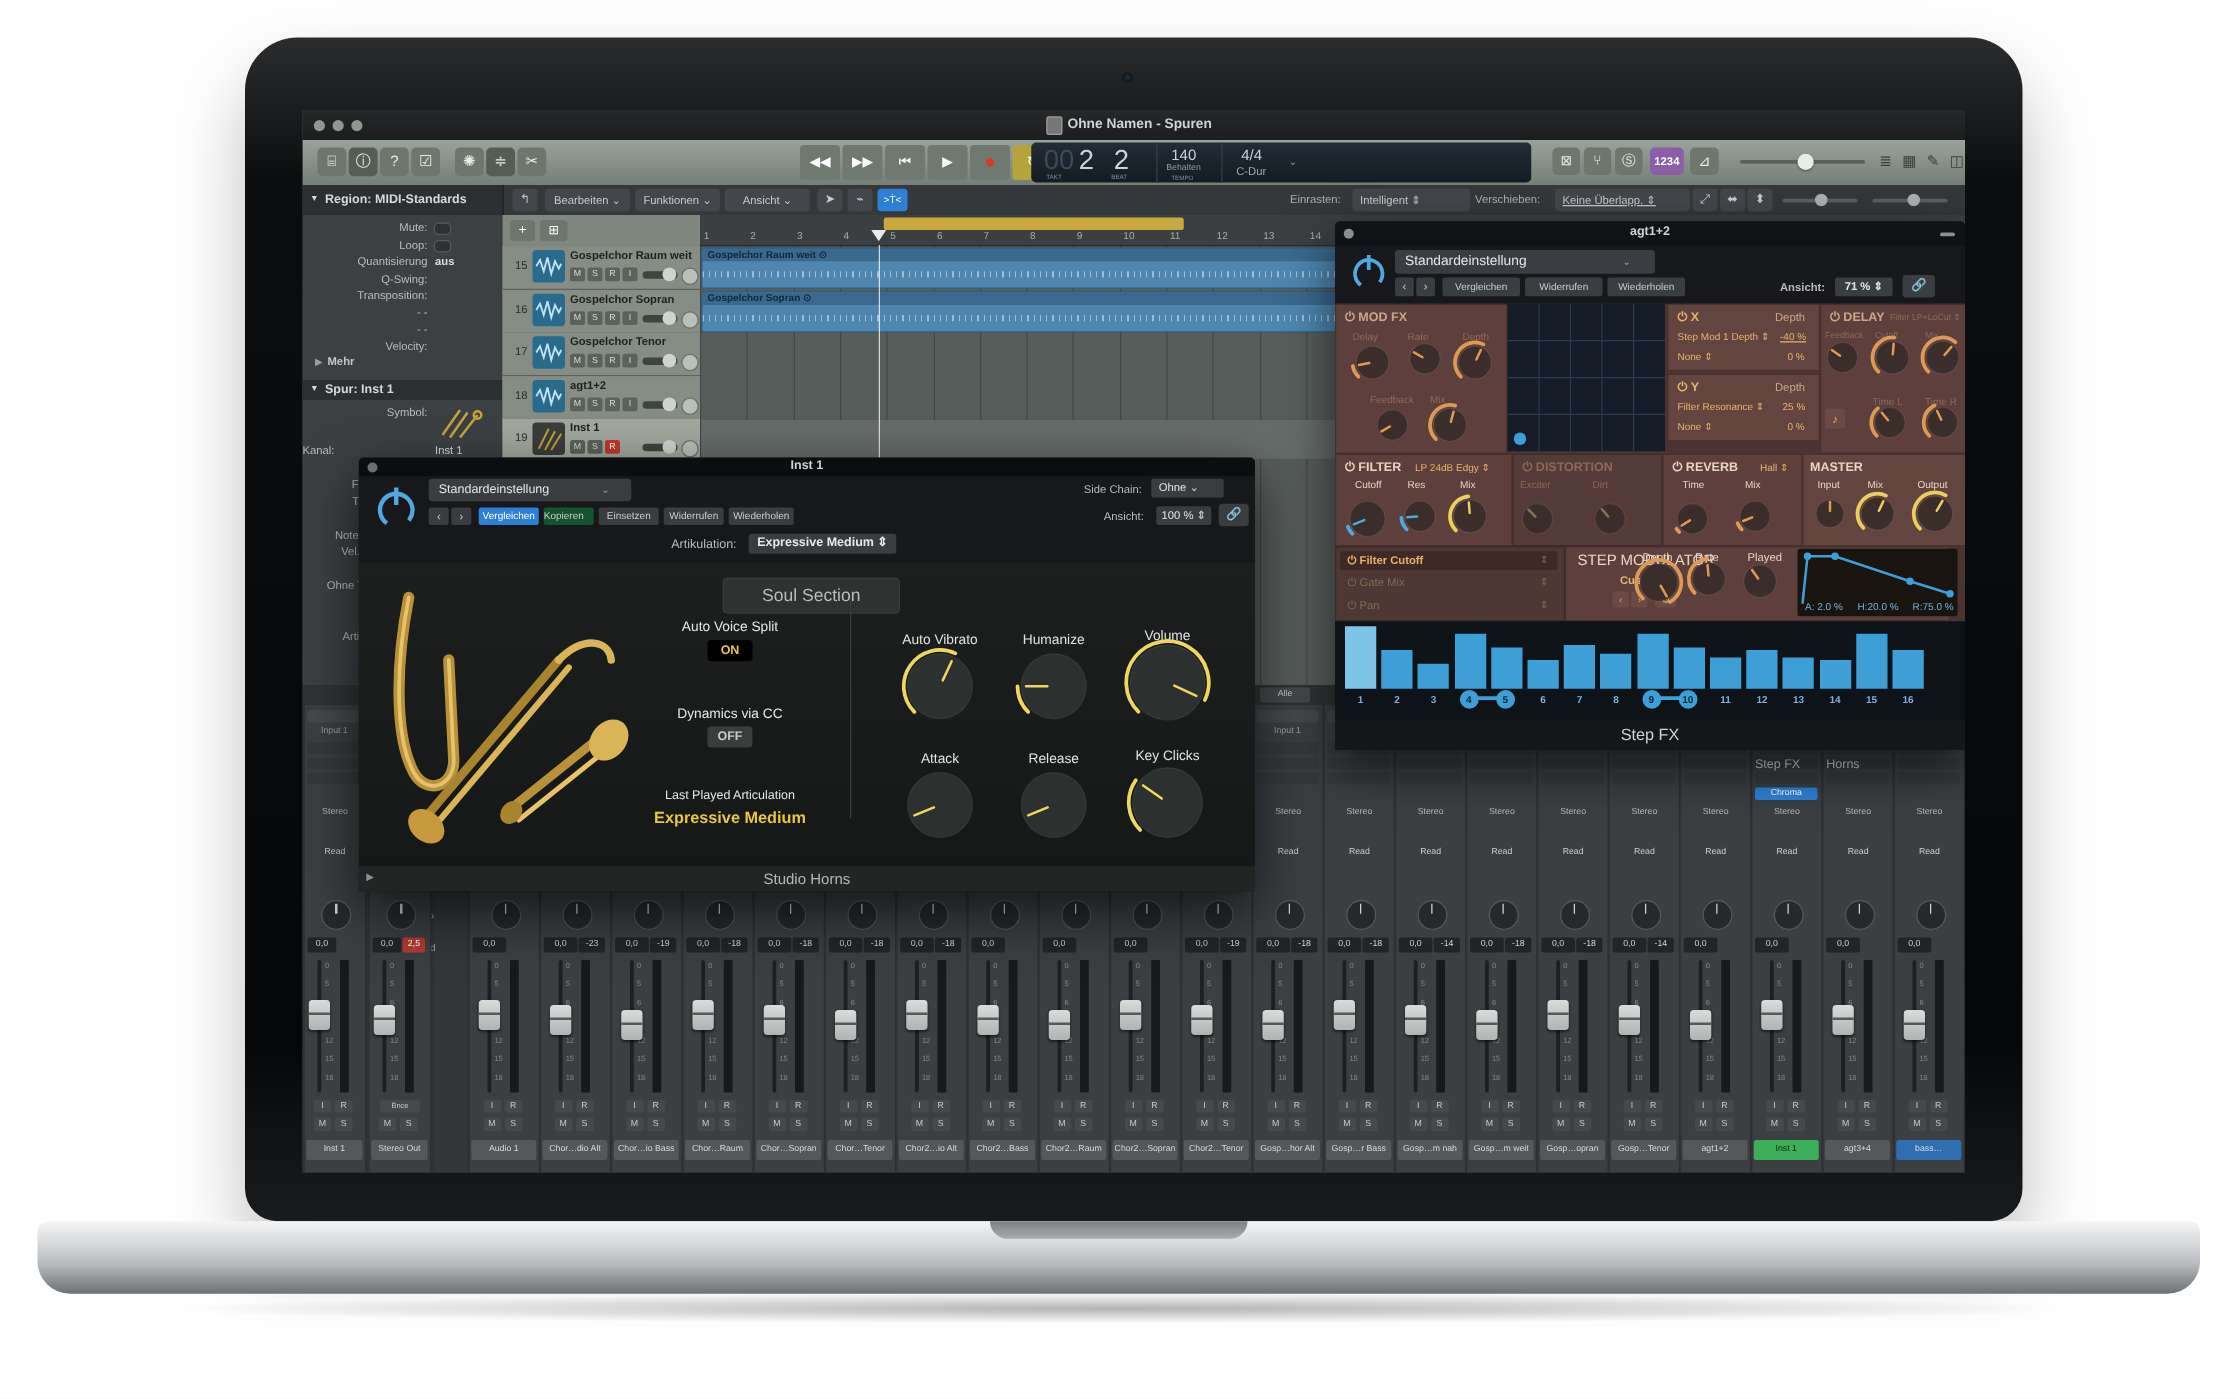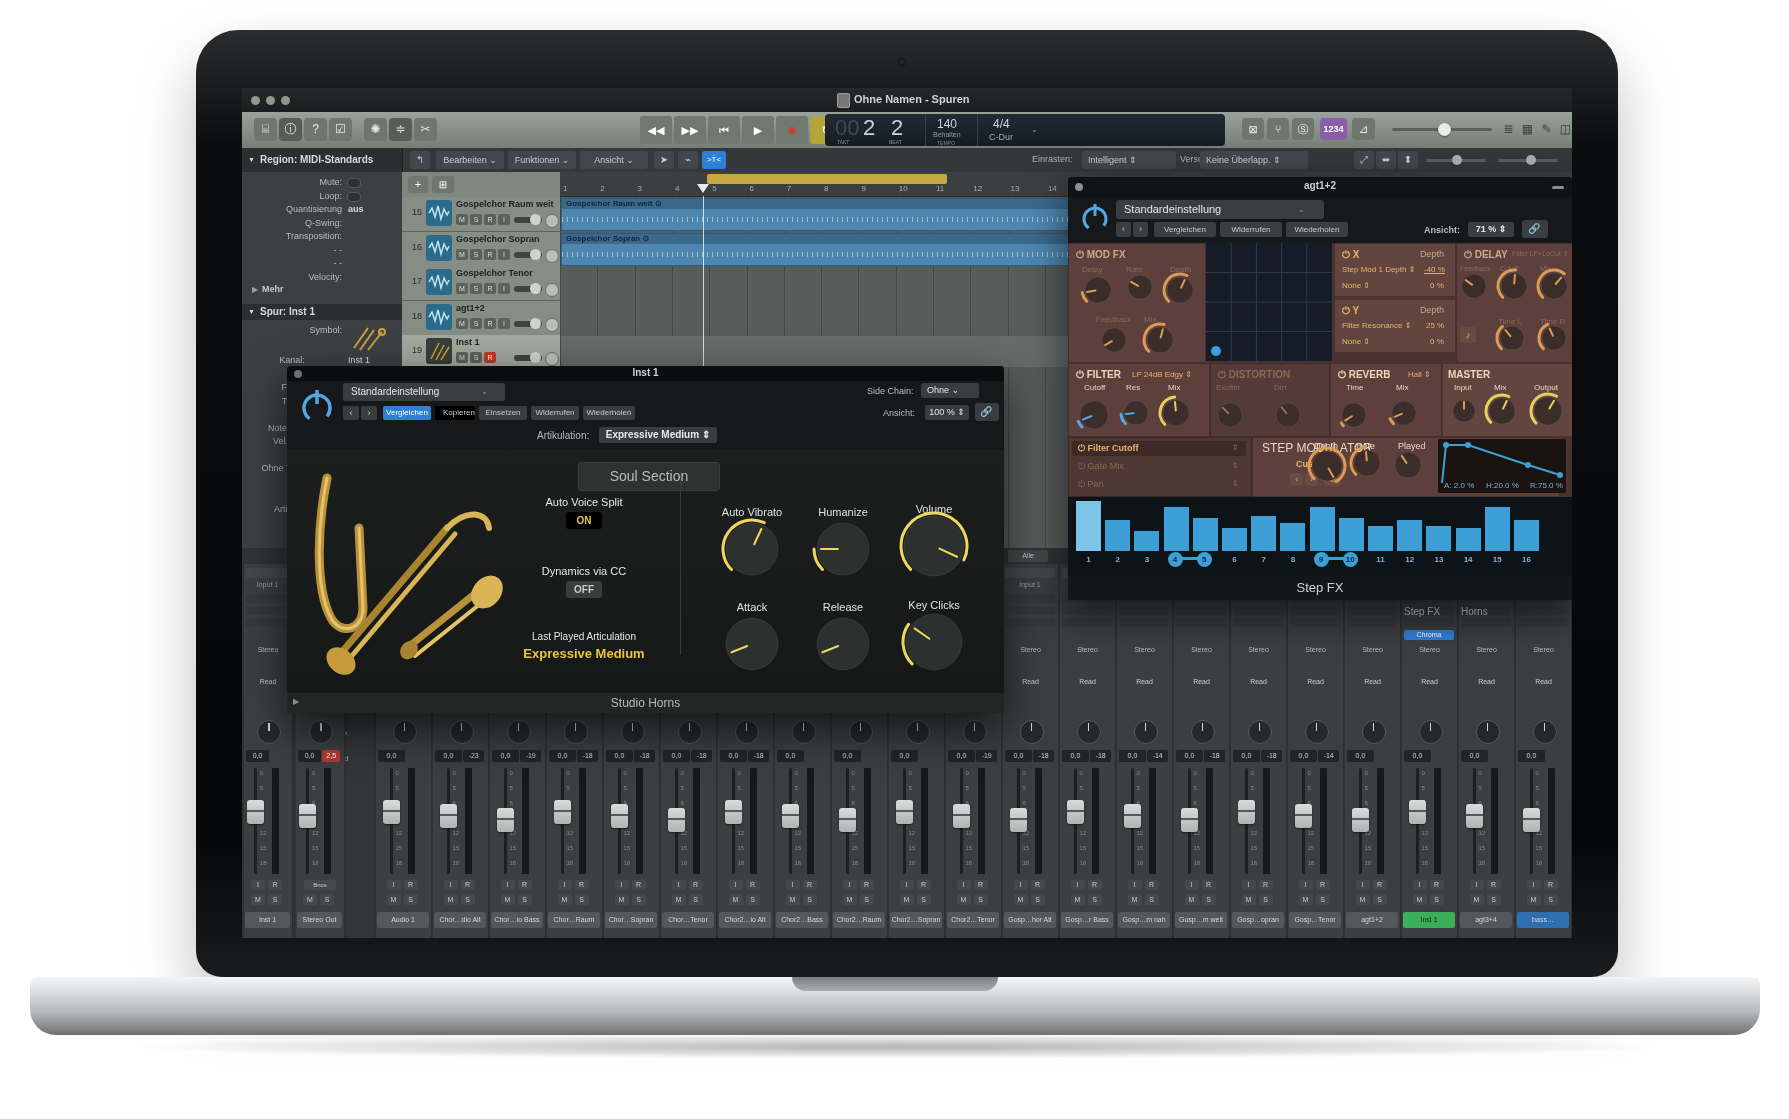--- a/index.html
+++ b/index.html
@@ -76,21 +76,21 @@
       <div style="position: absolute; left: 168px; top: 63px; width: 20px; height: 18px; border-radius: 3px; background: rgb(67, 71, 75); color: rgb(184, 188, 190); text-align: center; line-height: 18px; font-size: 10px;">↰</div>
       <div style="position: absolute; left: 194px; top: 63px; width: 68px; height: 18px; border-radius: 3px; background: rgb(67, 71, 75); color: rgb(200, 204, 206); font-size: 9px; text-align: center; line-height: 18px;">Bearbeiten ⌄</div>
       <div style="position: absolute; left: 266px; top: 63px; width: 68px; height: 18px; border-radius: 3px; background: rgb(67, 71, 75); color: rgb(200, 204, 206); font-size: 9px; text-align: center; line-height: 18px;">Funktionen ⌄</div>
       <div style="position: absolute; left: 338px; top: 63px; width: 68px; height: 18px; border-radius: 3px; background: rgb(67, 71, 75); color: rgb(200, 204, 206); font-size: 9px; text-align: center; line-height: 18px;">Ansicht ⌄</div>
       <div style="position: absolute; left: 412px; top: 63px; width: 20px; height: 18px; border-radius: 3px; background: rgb(67, 71, 75); color: rgb(200, 204, 206); text-align: center; line-height: 18px; font-size: 10px;">➤</div>
       <div style="position: absolute; left: 436px; top: 63px; width: 20px; height: 18px; border-radius: 3px; background: rgb(67, 71, 75); color: rgb(200, 204, 206); text-align: center; line-height: 18px; font-size: 10px;">⌁</div>
       <div style="position: absolute; left: 460px; top: 63px; width: 24px; height: 18px; border-radius: 3px; background: rgb(47, 127, 212); color: rgb(255, 255, 255); text-align: center; line-height: 18px; font-size: 8px;">&gt;Ṫ&lt;</div>
       <div style="position: absolute; left: 790px; top: 66px; font-size: 9px; color: rgb(170, 176, 178); white-space: nowrap;">Einrasten:</div>
       <div style="position: absolute; left: 840px; top: 63px; width: 88px; height: 18px; border-radius: 3px; background: rgb(67, 71, 75); color: rgb(200, 204, 206); font-size: 9px; line-height: 18px; padding-left: 6px;">Intelligent  ⇕</div>
       <div style="position: absolute; left: 938px; top: 66px; font-size: 9px; color: rgb(170, 176, 178); white-space: nowrap;">Verschieben:</div>
-      <div style="position: absolute; left: 958px; top: 63px; width: 102px; height: 18px; border-radius: 3px; background: rgb(67, 71, 75); color: rgb(200, 204, 206); font-size: 9px; line-height: 18px; padding-left: 6px;">Keine Überlapp.  ⇕</div>
+      <div style="position: absolute; left: 1002px; top: 63px; width: 102px; height: 18px; border-radius: 3px; background: rgb(67, 71, 75); color: rgb(200, 204, 206); font-size: 9px; line-height: 18px; padding-left: 6px; text-decoration: underline;">Keine Überlapp.  ⇕</div>
       <div style="position: absolute; left: 1112px; top: 63px; width: 20px; height: 18px; border-radius: 3px; background: rgb(67, 71, 75); color: rgb(200, 204, 206); text-align: center; line-height: 18px; font-size: 10px;">⤢</div>
       <div style="position: absolute; left: 1134px; top: 63px; width: 20px; height: 18px; border-radius: 3px; background: rgb(67, 71, 75); color: rgb(200, 204, 206); text-align: center; line-height: 18px; font-size: 10px;">⬌</div>
       <div style="position: absolute; left: 1156px; top: 63px; width: 20px; height: 18px; border-radius: 3px; background: rgb(67, 71, 75); color: rgb(200, 204, 206); text-align: center; line-height: 18px; font-size: 10px;">⬍</div>
       <div style="position: absolute; left: 1184px; top: 71px; width: 60px; height: 3px; border-radius: 2px; background: rgb(90, 95, 98);"></div>
       <div style="position: absolute; left: 1210px; top: 67px; width: 10px; height: 10px; border-radius: 50%; background: rgb(170, 176, 178);"></div>
       <div style="position: absolute; left: 1256px; top: 71px; width: 60px; height: 3px; border-radius: 2px; background: rgb(90, 95, 98);"></div>
       <div style="position: absolute; left: 1284px; top: 67px; width: 10px; height: 10px; border-radius: 50%; background: rgb(170, 176, 178);"></div>
       <div style="position: absolute; left: 0px; top: 84px; width: 160px; height: 376px; background: rgb(60, 64, 67); border-right: 1px solid rgb(39, 41, 43);"></div>
       <div style="position: absolute; left: 0px; top: 88px; width: 160px; height: 13px;">
         <div style="position: absolute; left: 0px; top: 1px; width: 100px; text-align: right; font-size: 9px; color: rgb(184, 189, 191);">Mute:</div>
@@ -134,21 +134,21 @@
             <g stroke="#c8a23c" stroke-width="2" fill="none">
               <path d="M6 24 L20 4"></path>
               <path d="M12 26 L26 6"></path>
               <path d="M20 26 L34 8"></path>
               <circle cx="34" cy="8" r="3"></circle>
             </g>
           </svg>
         </div>
       </div>
       <div style="position: absolute; left: 0px; top: 266px; width: 160px; height: 13px;">
-        <div style="position: absolute; left: 0px; top: 1px; width: 100px; text-align: center; font-size: 9px; color: rgb(184, 189, 191); white-space: nowrap;">Kanal:</div>
+        <div style="position: absolute; left: 0px; top: 1px; width: 100px; text-align: left; font-size: 9px; color: rgb(184, 189, 191); white-space: nowrap;">Kanal:</div>
         <div style="position: absolute; left: 106px; top: 1px; font-size: 9px; color: rgb(216, 220, 222);">Inst 1</div>
       </div>
       <div style="position: absolute; left: 0px; top: 279.5px; width: 160px; height: 13px;">
         <div style="position: absolute; left: 0px; top: 1px; width: 100px; text-align: right; font-size: 9px; color: rgb(184, 189, 191); white-space: nowrap;">MIDI-Kanal:</div>
         <div style="position: absolute; left: 106px; top: 1px; font-size: 9px; color: rgb(216, 220, 222);">Alle</div>
       </div>
       <div style="position: absolute; left: 0px; top: 293px; width: 160px; height: 13px;">
         <div style="position: absolute; left: 0px; top: 1px; width: 100px; text-align: right; font-size: 9px; color: rgb(184, 189, 191); white-space: nowrap;">Freeze-Modus:</div>
       </div>
       <div style="position: absolute; left: 0px; top: 306.5px; width: 160px; height: 13px;">
@@ -1351,21 +1351,21 @@
         <div style="position: absolute; left: 14px; top: 20px; width: 32px; height: 40px;">
           <svg width="32" height="40">
             <circle cx="16" cy="22" r="13" fill="none" stroke="#52a7e0" stroke-width="3.5" stroke-dasharray="62 20" transform="rotate(125 16 22)"></circle>
             <line x1="16" y1="4" x2="16" y2="18" stroke="#52a7e0" stroke-width="3.5"></line>
           </svg>
         </div>
         <div style="position: absolute; left: 56px; top: 17px; width: 154px; height: 18px; border-radius: 3px; background: rgb(58, 61, 64); color: rgb(227, 230, 232); font-size: 10px; line-height: 18px; padding-left: 8px;">Standardeinstellung<div style="position: absolute; left: 138px; top: 0px; font-size: 8px; color: rgb(154, 160, 162);">⌄</div></div>
         <div style="position: absolute; left: 56px; top: 40px; width: 16px; height: 14px; border-radius: 2px; background: rgb(58, 61, 64); color: rgb(200, 204, 206); font-size: 9px; text-align: center; line-height: 14px;">‹</div>
         <div style="position: absolute; left: 74px; top: 40px; width: 16px; height: 14px; border-radius: 2px; background: rgb(58, 61, 64); color: rgb(200, 204, 206); font-size: 9px; text-align: center; line-height: 14px;">›</div>
         <div style="position: absolute; left: 96px; top: 40px; width: 48px; height: 14px; border-radius: 2px; background: rgb(47, 127, 212); color: rgb(255, 255, 255); font-size: 8px; text-align: center; line-height: 14px;">Vergleichen</div>
-        <div style="position: absolute; left: 148px; top: 40px; width: 40px; height: 14px; border-radius: 2px; background: #000000; color: rgb(200, 204, 206); font-size: 8px; text-align: right; line-height: 14px;">Kopieren</div>
+        <div style="position: absolute; left: 148px; top: 40px; width: 40px; height: 14px; border-radius: 2px; background: #14532d; color: rgb(200, 204, 206); font-size: 8px; text-align: left; line-height: 14px;">Kopieren</div>
         <div style="position: absolute; left: 192px; top: 40px; width: 48px; height: 14px; border-radius: 2px; background: rgb(58, 61, 64); color: rgb(200, 204, 206); font-size: 8px; text-align: center; line-height: 14px;">Einsetzen</div>
         <div style="position: absolute; left: 244px; top: 40px; width: 48px; height: 14px; border-radius: 2px; background: rgb(58, 61, 64); color: rgb(200, 204, 206); font-size: 8px; text-align: center; line-height: 14px;">Widerrufen</div>
         <div style="position: absolute; left: 296px; top: 40px; width: 52px; height: 14px; border-radius: 2px; background: rgb(58, 61, 64); color: rgb(200, 204, 206); font-size: 8px; text-align: center; line-height: 14px;">Wiederholen</div>
         <div style="position: absolute; left: 580px; top: 20px; font-size: 9px; color: rgb(184, 188, 190);">Side Chain:</div>
         <div style="position: absolute; left: 634px; top: 17px; width: 52px; height: 15px; border-radius: 2px; background: rgb(58, 61, 64); color: rgb(227, 230, 232); font-size: 9px; line-height: 15px; padding-left: 6px;">Ohne  ⌄</div>
         <div style="position: absolute; left: 596px; top: 42px; font-size: 9px; color: rgb(184, 188, 190);">Ansicht:</div>
         <div style="position: absolute; left: 638px; top: 39px; width: 44px; height: 15px; border-radius: 2px; background: rgb(58, 61, 64); color: rgb(227, 230, 232); font-size: 9px; text-align: center; line-height: 15px;">100 % ⇕</div>
         <div style="position: absolute; left: 688px; top: 37px; width: 24px; height: 18px; border-radius: 3px; background: rgb(58, 61, 64); color: rgb(200, 204, 206); text-align: center; line-height: 18px; font-size: 10px;">🔗</div>
         <div style="position: absolute; left: 250px; top: 64px; font-size: 10px; color: rgb(184, 188, 190);">Artikulation:</div>
         <div style="position: absolute; left: 312px; top: 61px; width: 118px; height: 16px; border-radius: 2px; background: rgb(58, 61, 64); color: rgb(232, 234, 234); font-size: 10px; font-weight: bold; text-align: center; line-height: 16px;">Expressive Medium ⇕</div>

